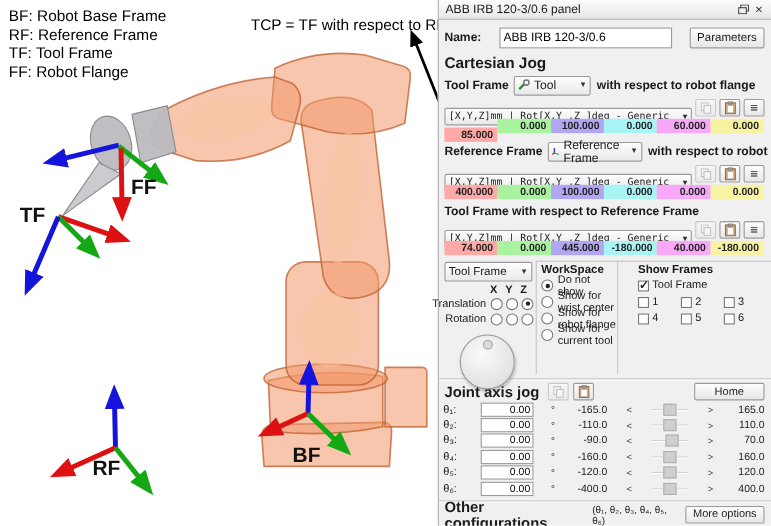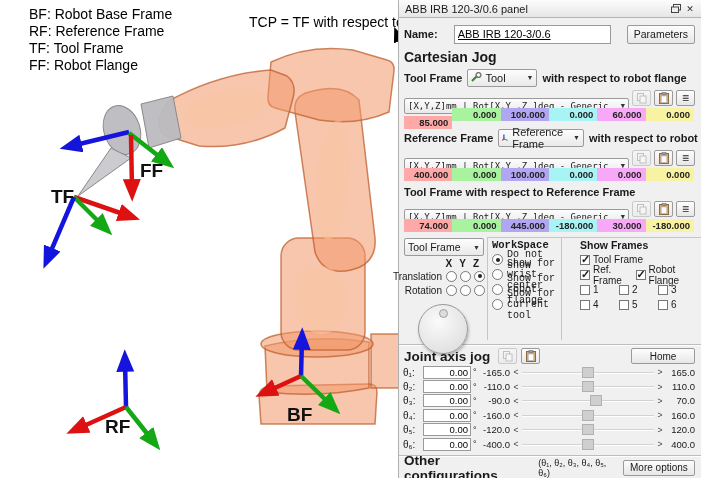--- a/index.html
+++ b/index.html
@@ -1,43 +1,43 @@
 <!DOCTYPE html>
 <html><head>
 <meta charset="utf-8">
 <style>
   * { margin:0; padding:0; box-sizing:border-box; }
   html,body { width:701px; height:478px; overflow:hidden; background:#fff;
               font-family:"Liberation Sans", sans-serif; }
   #stage { position:relative; width:701px; height:478px; }
 
   
-  #view3d { position:absolute; left:0; top:0; width:398px; height:478px; background:#fff;margin-left:21px; }
+  #view3d { position:absolute; left:0; top:0; width:398px; height:478px; background:#fff; }
   #robot-svg { position:absolute; left:0; top:0; }
   .legend { position:absolute; left:8px; top:6px; font-size:14px; line-height:17px; color:#000; }
   .tcp-note { position:absolute; left:228px; top:14px; font-size:14px; color:#000; white-space:nowrap; }
   .frame-label { position:absolute; font-size:19px; font-weight:600; color:#111; }
-  #lbl-tf { left:30px;  top:186px; }
+  #lbl-tf { left:18px;  top:186px; }
   #lbl-ff { left:119px; top:160px; }
   #lbl-bf { left:266px; top:404px; }
   #lbl-rf { left:84px;  top:416px; }
 
   
   #panel { position:absolute; left:398px; top:0; width:303px; height:478px;
            background:#f0f0f0; border-left:1px solid #b0b0b0; font-size:11px; color:#1a1a1a; }
   .titlebar { height:18px; display:flex; align-items:center; padding:0 4px 0 6px;
               background:linear-gradient(#fcfcfc,#e6e6e6); border-bottom:1px solid #b3b3b3; }
   .titlebar .t { flex:1; font-size:11px; }
   .tbtn { width:14px; height:13px; display:flex; align-items:center; justify-content:center;
           font-size:9px; color:#333; cursor:default; }
   .row { display:flex; align-items:center; padding:0 6px 0 5px; }
   .namerow { margin-top:6px; height:20px; gap:16px; }
   .namerow .lbl { font-weight:bold; }
   .namerow input { flex:1; height:19px; border:1px solid #9a9a9a; background:#fff;
-                   font-size:11px; padding:0 3px; font-family:"Liberation Sans",sans-serif;text-decoration:underline; }
+                   font-size:11px; padding:0 3px; font-family:"Liberation Sans",sans-serif; }
   .btn { background:linear-gradient(#fdfdfd,#e7e7e7); border:1px solid #9a9a9a; border-radius:2px;
          font-size:10.5px; padding:0 6px; height:19px; display:flex; align-items:center; justify-content:center; }
   .h1 { font-size:14px; font-weight:bold; margin:5px 0 0 5px; height:16px; }
   .frow { margin-top:3px; height:19px; gap:5px; }
   .blbl { font-weight:bold; white-space:nowrap; }
   .combo { background:linear-gradient(#fdfdfd,#e9e9e9); border:1px solid #9a9a9a; border-radius:2px;
            height:18px; display:flex; align-items:center; padding:0 3px; gap:3px; }
   .combo .arr { font-size:7px; color:#333; margin-left:auto; padding-left:3px; }
   .fmtrow { margin-top:3px; height:16px; gap:3px; }
   .fmtcombo { flex:1; height:16px; font-family:"DejaVu Sans Mono",monospace; font-size:9px;margin-top:16px; }
@@ -46,21 +46,21 @@
   .menu-glyph { font-size:12px; font-weight:bold; }
   .poserow { margin-top:2px; height:13px; padding:0 7px 0 5px; }
   .pcell { flex:1; height:13px; display:flex; align-items:center; justify-content:flex-end;
            padding-right:4px; font-size:9.5px; font-weight:bold; color:#222; }
   .subhead { margin-top:5px; height:13px; font-weight:bold; padding-left:5px; }
   .mt6 { margin-top:7px; }
 
   
   #threecol { display:flex; margin-top:5px; height:103px; }
   .col1 { width:88px; padding:1px 2px 0 5px; }
-  .col2 { width:92px; border-left:1px solid #c6c6c6; border-top:1px solid #c6c6c6; padding:1px 0 0 4px;font-family:Liberation Mono, monospace; }
+  .col2 { width:92px; border-left:1px solid #c6c6c6; border-top:1px solid #c6c6c6; padding:1px 0 0 4px; }
   .col3 { flex:1; border-left:1px solid #c6c6c6; border-top:1px solid #c6c6c6; padding:1px 4px 0 18px; }
   .col1 .combo { width:80px; font-size:10.5px; }
   .xyzhead { display:flex; justify-content:flex-end; gap:7px; padding-right:6px; margin-top:2px;
              font-weight:bold; font-size:10px; }
   .radline { display:flex; align-items:center; justify-content:flex-end; gap:3px; font-size:10px; height:14px; }
   .radline .rlbl { margin-right:1px; }
   .rb { width:11px; height:11px; border:1px solid #777; border-radius:50%; background:#fff; position:relative; flex:0 0 auto; }
   .rb.on::after { content:""; position:absolute; left:2.5px; top:2.5px; width:4px; height:4px; border-radius:50%; background:#222; }
   .knob { width:50px; height:50px; border-radius:50%; margin:7px 0 0 14px; border:1px solid #999;
           background:radial-gradient(circle at 40% 35%, #fafafa, #d9d9d9); position:relative;
@@ -75,21 +75,21 @@
   .sfitem { display:flex; align-items:center; gap:3px; }
   .sf-l { width:66px; }
   .sf-num { width:39px; }
 
   .sep { border-top:1px solid #bdbdbd; border-bottom:1px solid #fdfdfd; height:2px; margin-top:4px; }
 
   
   .jhead { display:flex; align-items:center; gap:4px; padding:1px 6px 0 5px; height:19px; }
   .jhead .h { font-size:13.5px; font-weight:bold; margin-right:4px; }
   .homebtn { margin-left:auto; width:64px; height:16px; font-size:10px; }
-  .jrow { display:flex; align-items:center; height:14.4px; padding:0 6px 0 4px; gap:2px; font-size:10px; }
+  .jrow { display:flex; align-items:center; height:14.4px; padding:0 6px 0 4px; gap:16px; font-size:10px; }
   .jlab { width:18px; font-size:10px; }
   .jin { width:48px; height:13px; border:1px solid #9a9a9a; background:#fff; text-align:right;
          font-size:9.5px; padding:0 2px; font-family:"Liberation Sans",sans-serif; }
   .jdeg { width:5px; font-size:9px; }
   .jmin { width:30px; text-align:right; font-size:9.5px; }
   .jmax { width:29px; text-align:right; font-size:9.5px; }
   .jarr { width:8px; text-align:center; font-size:8.5px; color:#444; }
   .groove { flex:1; position:relative; height:11px; }
   .groove::before { content:""; position:absolute; left:0; right:0; top:5px; border-top:1px solid #d2d2d2;
                     border-bottom:1px solid #fff; }
@@ -327,21 +327,21 @@
       <span class="btn sqbtn">
         <span class="menu-glyph">≡</span>
       </span>
     </div>
 
     <div class="row poserow">
       <span class="pcell" style="background: rgb(255, 168, 168);">74.000</span>
       <span class="pcell" style="background: rgb(169, 242, 160);">0.000</span>
       <span class="pcell" style="background: rgb(177, 166, 242);">445.000</span>
       <span class="pcell" style="background: rgb(168, 244, 244);">-180.000</span>
-      <span class="pcell" style="background: rgb(247, 168, 247);">30.000</span>
+      <span class="pcell" style="background: rgb(247, 168, 247);">40.000</span>
       <span class="pcell" style="background: rgb(248, 243, 162);">-180.000</span>
     </div>
 
     <div id="threecol">
       <div class="col1">
         <span class="combo">
           <span>Tool Frame</span>
           <span class="arr">▼</span>
         </span>
         <div class="xyzhead">
@@ -385,30 +385,20 @@
           <span>Show for current tool</span>
         </div>
       </div>
 
       <div class="col3">
         <div class="colhead">Show Frames</div>
         <div class="sfrow">
           <span class="sfitem sf-l">
             <span class="cb on"></span>
             <span>Tool Frame</span>
-          </span>
-        </div>
-        <div class="sfrow">
-          <span class="sfitem sf-l">
-            <span class="cb on"></span>
-            <span>Ref. Frame</span>
-          </span>
-          <span class="sfitem">
-            <span class="cb on"></span>
-            <span>Robot Flange</span>
           </span>
         </div>
         <div class="sfrow">
           <span class="sfitem sf-num">
             <span class="cb"></span>
             <span>1</span>
           </span>
           <span class="sfitem sf-num">
             <span class="cb"></span>
             <span>2</span>

